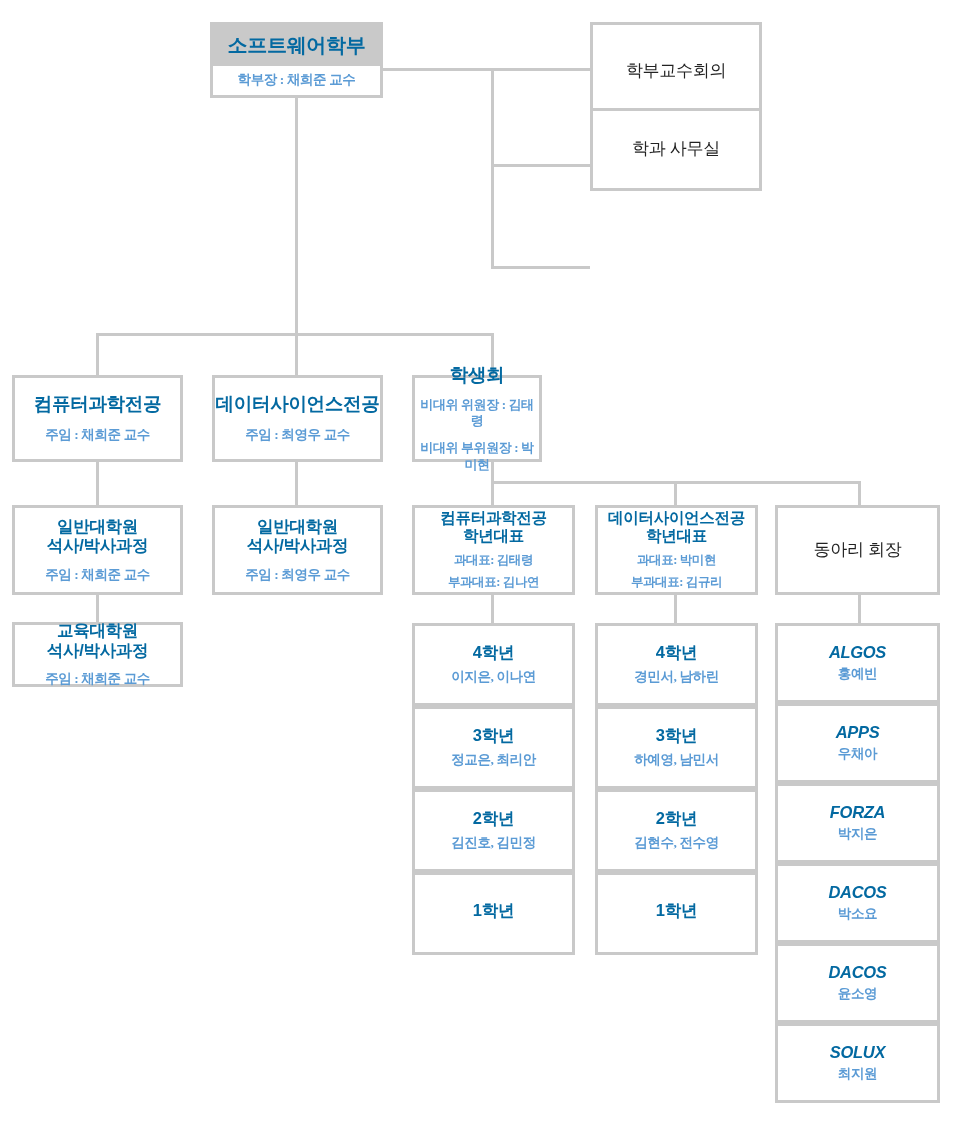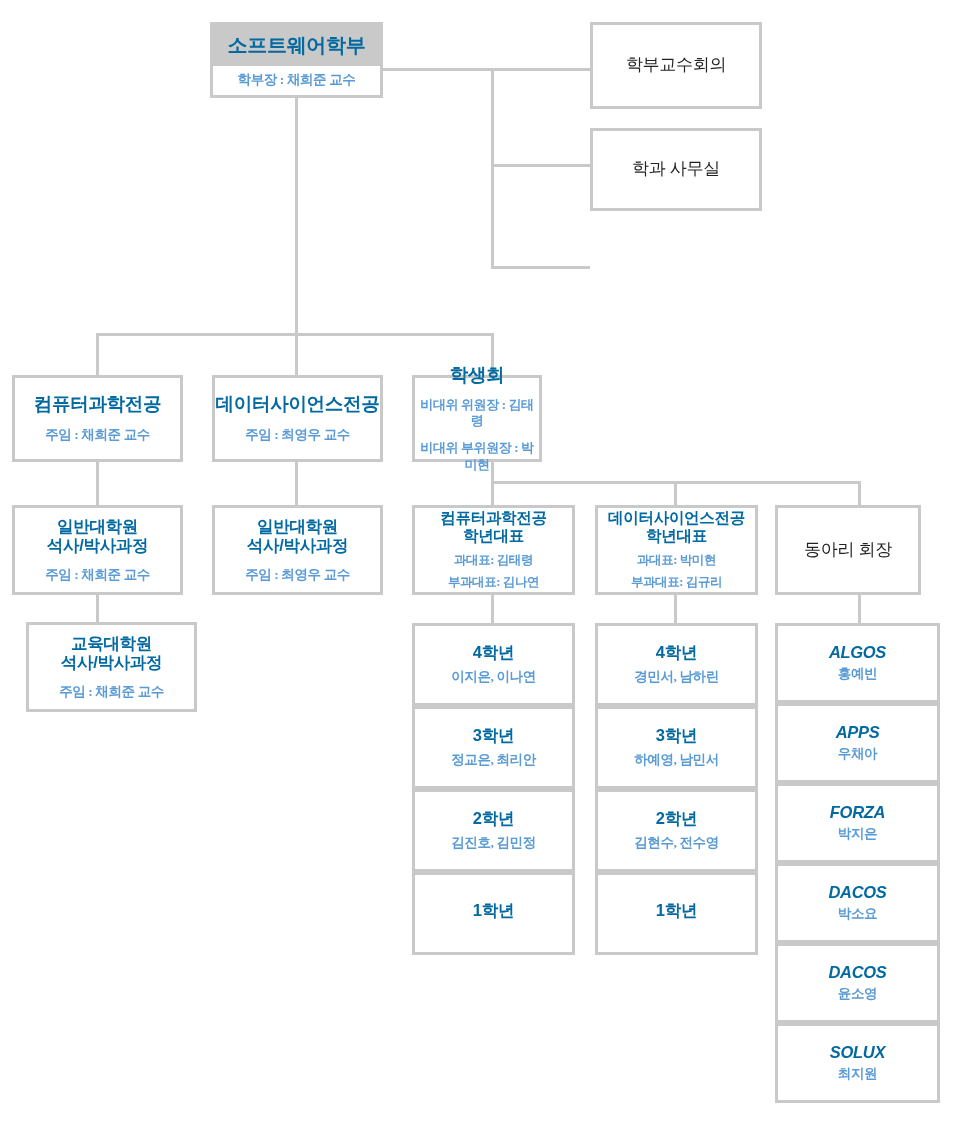--- a/index.html
+++ b/index.html
@@ -140,24 +140,24 @@
   <div class="line" style="left:491px; top:595px; width:3px; height:28px;"></div>
   <div class="line" style="left:674px; top:595px; width:3px; height:28px;"></div>
 
   <div class="line" style="left:858px; top:595px; width:3px; height:28px;"></div>
 
   <div class="node root" style="left:210px; top:22px; width:173px; height:76px;">
     <span class="title">소프트웨어학부</span>
     <span class="sub">학부장 : 채희준 교수</span>
   </div>
 
-  <div class="node plain" style="left:590px; top:22px; width:172px; height:87px;">
+  <div class="node plain" style="left:590px; top:22px; width:172px; height:98px;">
     <span class="title">학부교수회의</span>
   </div>
-  <div class="node plain" style="left:590px; top:128px; width:172px; height:83px;">
+  <div class="node plain" style="left:590px; top:108px; width:172px; height:83px;">
     <span class="title">학과 사무실</span>
   </div>
 
   <div class="node major" style="left:12px; top:375px; width:171px; height:87px;">
     <span class="title">컴퓨터과학전공</span>
     <span class="sub">주임 : 채희준 교수</span>
   </div>
   <div class="node major" style="left:212px; top:375px; width:171px; height:87px;">
     <span class="title">데이터사이언스전공</span>
     <span class="sub">주임 : 최영우 교수</span>
@@ -167,21 +167,21 @@
     <span class="title">학생회</span>
     <span class="sub">비대위 위원장 : 김태령</span>
     <span class="sub">비대위 부위원장 : 박미현</span>
   </div>
 
   <div class="node grad" style="left:12px; top:505px; width:171px; height:90px;">
     <span class="title">일반대학원</span>
     <span class="title">석사/박사과정</span>
     <span class="sub">주임 : 채희준 교수</span>
   </div>
-  <div class="node grad" style="left:26px; top:622px; width:171px; height:90px;">
+  <div class="node grad" style="left:12px; top:622px; width:171px; height:65px;">
     <span class="title">교육대학원</span>
     <span class="title">석사/박사과정</span>
     <span class="sub">주임 : 채희준 교수</span>
   </div>
 
   <div class="node grad" style="left:212px; top:505px; width:171px; height:90px;">
     <span class="title">일반대학원</span>
     <span class="title">석사/박사과정</span>
     <span class="sub">주임 : 최영우 교수</span>
   </div>
@@ -192,21 +192,21 @@
     <span class="sub">과대표: 김태령</span>
     <span class="sub">부과대표: 김나연</span>
   </div>
   <div class="node yearrep" style="left:595px; top:505px; width:163px; height:90px;">
     <span class="title">데이터사이언스전공</span>
     <span class="title">학년대표</span>
     <span class="sub">과대표: 박미현</span>
     <span class="sub">부과대표: 김규리</span>
   </div>
 
-  <div class="node clubhead" style="left:775px; top:505px; width:146px; height:90px;">
+  <div class="node clubhead" style="left:775px; top:505px; width:165px; height:90px;">
     <span class="title">동아리 회장</span>
   </div>
 
   <div class="node grade" style="left:412px; top:623px; width:163px; height:83px;">
     <span class="title">4학년</span>
     <span class="sub">이지은, 이나연</span>
   </div>
   <div class="node grade" style="left:412px; top:706px; width:163px; height:83px;">
     <span class="title">3학년</span>
     <span class="sub">정교은, 최리안</span>

